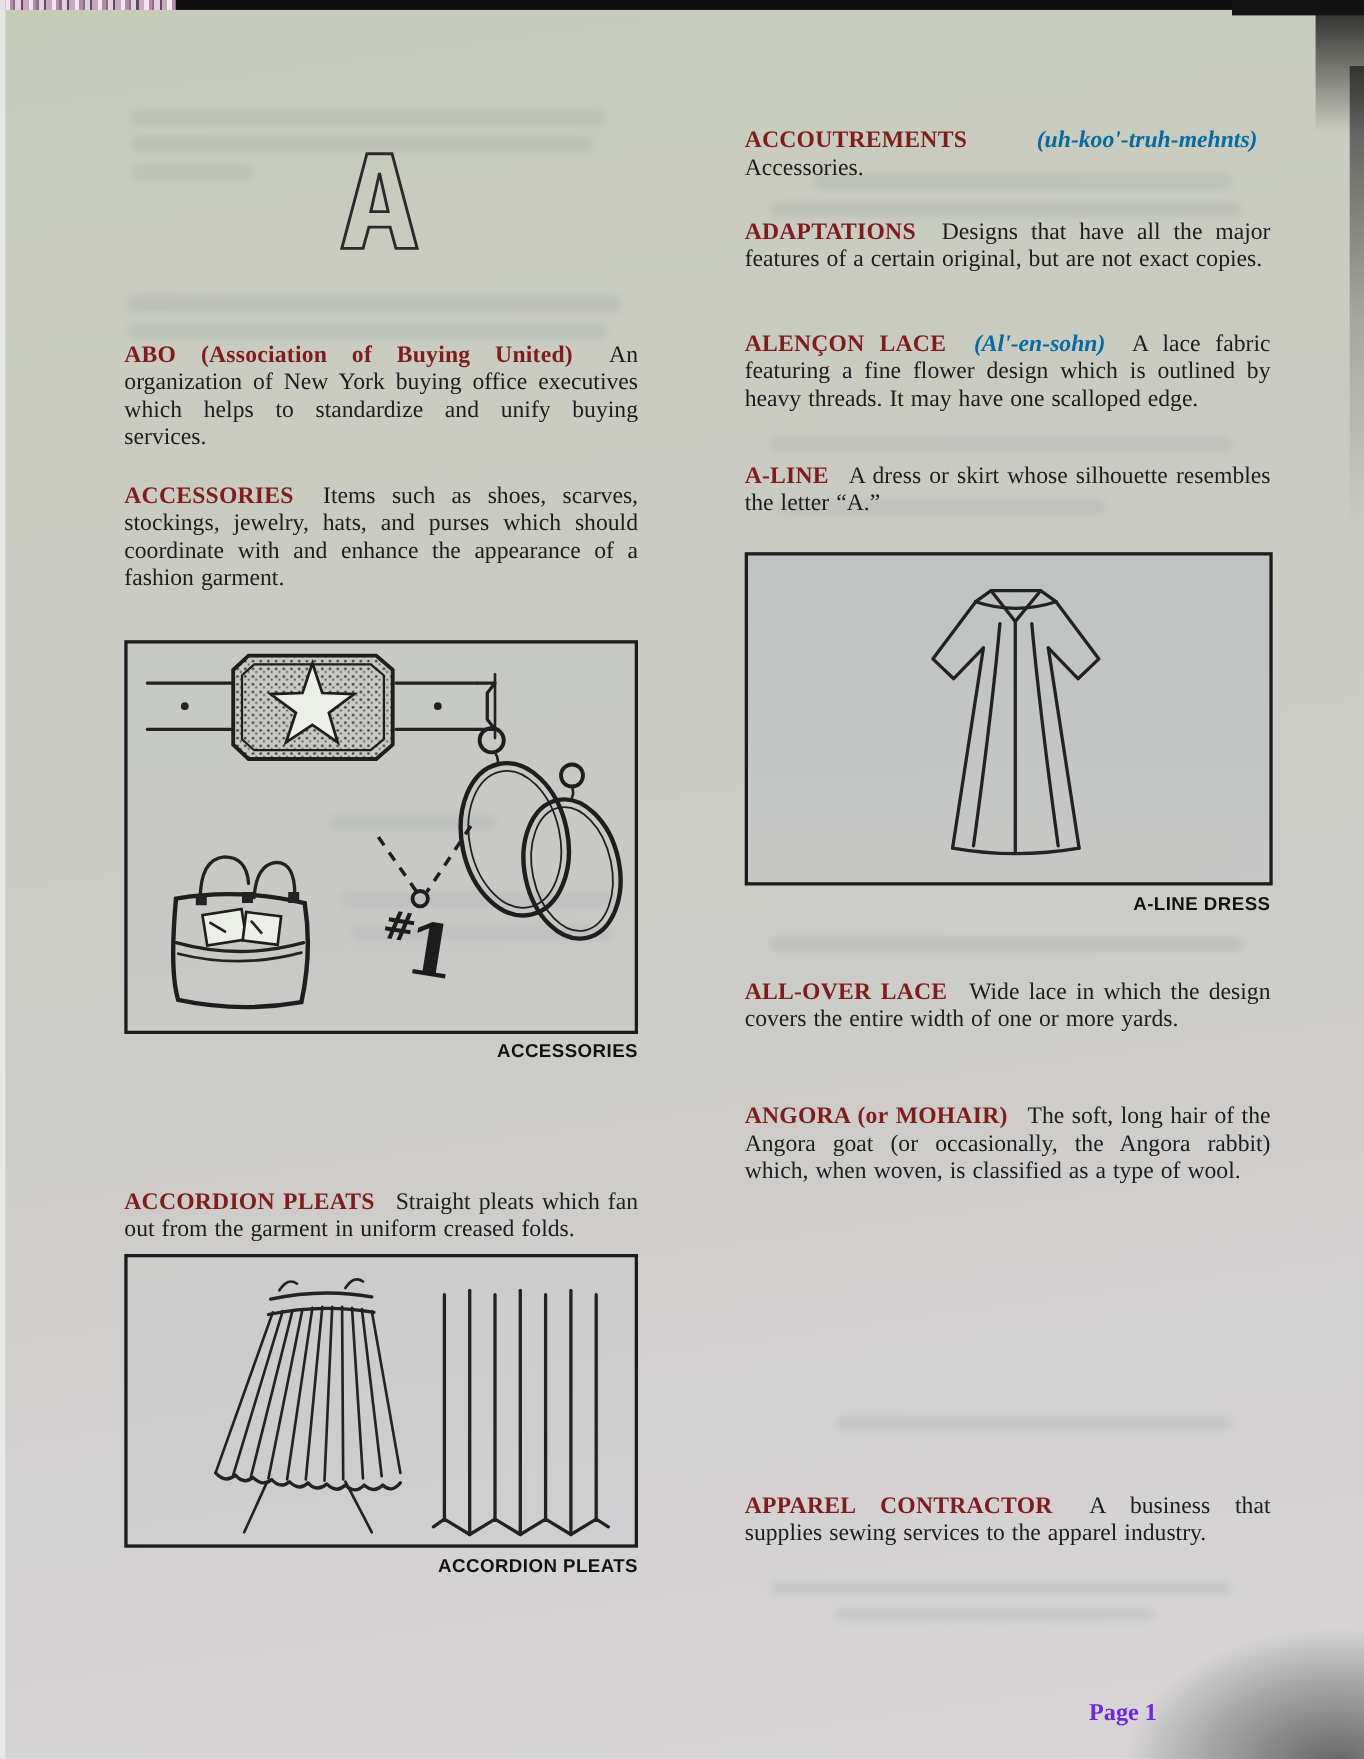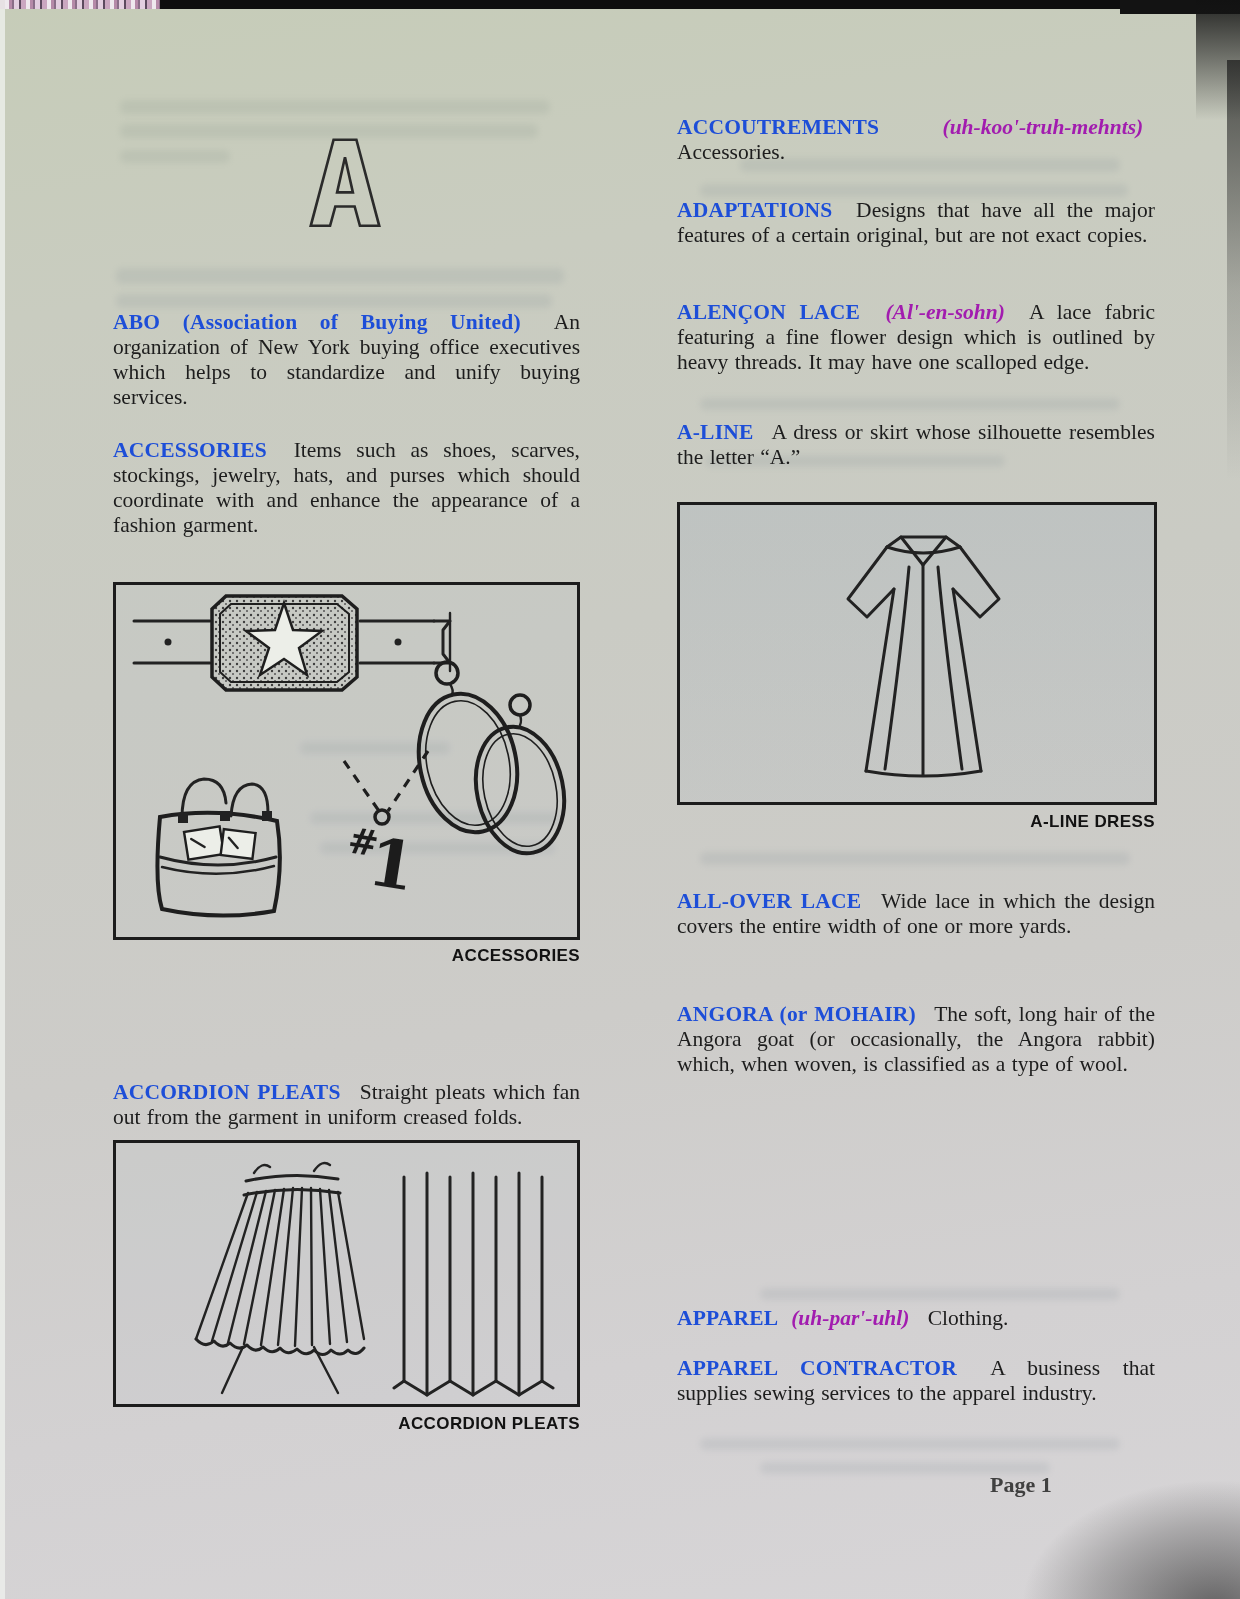--- a/index.html
+++ b/index.html
@@ -23,32 +23,32 @@
   
   .smudge{position:absolute;border-radius:6px;filter:blur(3px);background:#6f7e87;opacity:.13;}
   .smudge.green{background:#75857b;}
   
   .col{position:absolute;top:0;height:1599px;}
   .col-left{left:113px;width:467px;}
   .col-right{left:677px;width:478px;}
   
   .entry{position:absolute;left:0;width:100%;margin:0;text-align:justify;
     font-size:21.5px;line-height:25px;color:#1d1d1d;word-spacing:1px;}
-  .term{font-weight:700;color:#1d4ed8;margin-right:.55em;letter-spacing:.2px;}
-  .pron{font-weight:700;font-style:italic;color:#a21caf;margin-right:.55em;}
+  .term{font-weight:700;color:#7f1d1d;margin-right:.55em;letter-spacing:.2px;}
+  .pron{font-weight:700;font-style:italic;color:#0369a1;margin-right:.55em;}
   
   .figure{position:absolute;border:3px solid #1c1c1c;background:rgba(178,186,192,.10);}
   .figure svg{display:block;width:100%;height:100%;}
   .fig-dress{background:linear-gradient(180deg,rgba(165,176,189,.30),rgba(165,176,189,.14));}
   .figcap{position:absolute;left:0;width:100%;margin:0;text-align:right;
     font:700 17px/20px "Liberation Sans", sans-serif;letter-spacing:.4px;color:#121212;}
   
   .section-letter{position:absolute;}
   
-  .pagenum{position:absolute;left:990px;top:1472px;font:700 22px/26px "Liberation Serif", serif;color:#404040;}
+  .pagenum{position:absolute;left:990px;top:1544px;font:700 22px/26px "Liberation Serif", serif;color:#6d28d9;}
   .stroke{fill:none;stroke:#222;stroke-width:3;stroke-linecap:round;stroke-linejoin:round;}
   .stroke-thin{fill:none;stroke:#222;stroke-width:2.4;stroke-linecap:round;stroke-linejoin:round;}
 </style>
 </head>
 <body>
 
 <div class="edge-streaks"></div>
 <div class="edge-topblack"></div>
 <div class="edge-topblack2"></div>
 <div class="edge-rightdark"></div>
@@ -249,25 +249,20 @@
     <span>Wide lace in which the design covers the entire width of one or more yards.</span>
   </p>
 
   <p class="entry" style="top:1002px">
     <b class="term">ANGORA (or MOHAIR)</b>
     <span>The soft, long hair of the Angora goat (or occasionally, the Angora rabbit) which, when woven, is classi­fied as a type of wool.</span>
   </p>
 
 
 
-  <p class="entry" style="top:1306px">
-    <b class="term" style="margin-right:.3em">APPAREL</b>
-    <i class="pron">(uh-par'-uhl)</i>
-    <span>Clothing.</span>
-  </p>
 
   <p class="entry" style="top:1356px">
     <b class="term">APPAREL CONTRACTOR</b>
     <span>A business that supplies sewing services to the apparel industry.</span>
   </p>
 
 </div>
 
 <div class="pagenum">Page 1</div>
 

